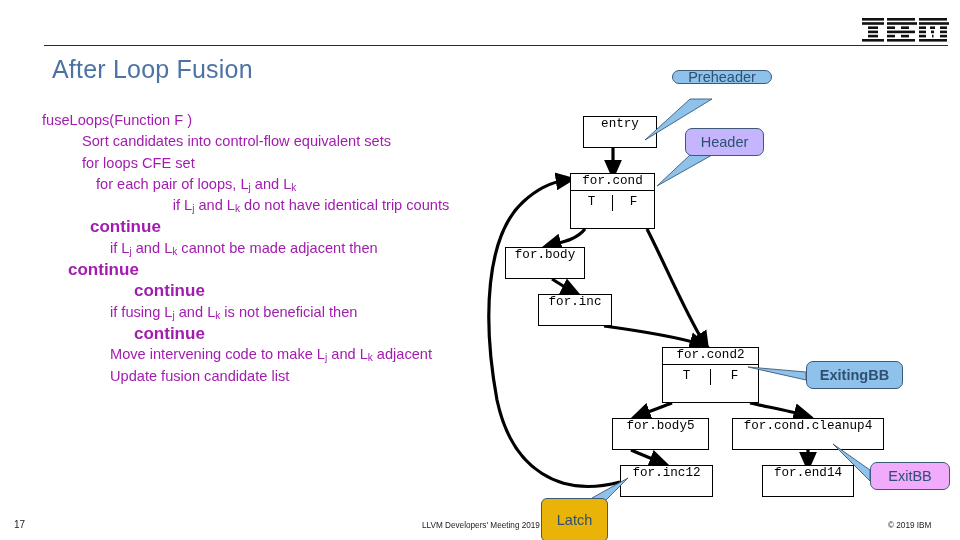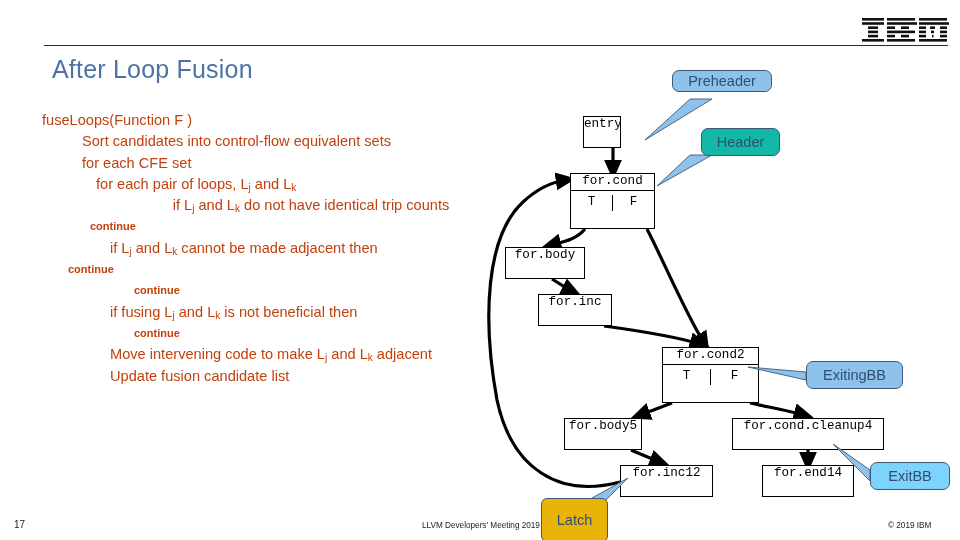--- a/index.html
+++ b/index.html
@@ -13,24 +13,24 @@
   .ibm-logo{position:absolute;left:862px;top:18px;width:88px;height:26px;}
   .hrule{position:absolute;left:44px;top:45px;width:904px;height:0;
          border-top:1.4px solid #2b2b2b;}
   .slide-title{
     position:absolute;left:52px;top:55px;
     font-size:25px;color:#4c73a4;letter-spacing:.2px;white-space:nowrap;
   }
 
   
   .code{position:absolute;left:42px;top:110px;width:470px;
-        font-size:14.6px;color:#c2410c;line-height:21.3px;}
+        font-size:14.6px;color:#a21caf;line-height:21.3px;}
   .ln{white-space:nowrap;height:21.3px;}
   .ln sub{font-size:10px;vertical-align:-2px;}
-  .bold{font-weight:bold;font-size:11px;}
+  .bold{font-weight:bold;font-size:17px;}
 
   
   .node{
     position:absolute;box-sizing:border-box;
     border:1.2px solid #000;background:#fff;
     font-family:"Liberation Mono","DejaVu Sans Mono",monospace;
     font-size:12.6px;color:#000;text-align:center;
     line-height:15.5px;overflow:hidden;z-index:5;
   }
   .node .cond-top{display:block;}
@@ -98,21 +98,21 @@
     </svg>
   </div>
 
   <div class="hrule"></div>
 
   <div class="slide-title">After Loop Fusion</div>
 
   <div class="code" id="code-block">
       <div class="ln" style="padding-left: 0px;">fuseLoops(Function F )</div>
       <div class="ln" style="padding-left: 40px;">Sort candidates into control-flow equivalent sets</div>
-      <div class="ln" style="padding-left: 40px;">for each CFE set</div>
+      <div class="ln" style="padding-left: 40px;">for loops CFE set</div>
       <div class="ln" style="padding-left: 54px;">for each pair of loops, L<sub>j</sub> and L<sub>k</sub></div>
       <div class="ln" style="padding-left: 68px; text-align: center;">if L<sub>j</sub> and L<sub>k</sub> do not have identical trip counts</div>
       <div class="ln bold" style="padding-left: 48px;">continue</div>
       <div class="ln" style="padding-left: 68px;">if L<sub>j</sub> and L<sub>k</sub>  cannot be made adjacent then</div>
       <div class="ln bold" style="padding-left: 26px;">continue</div>
       <div class="ln bold" style="padding-left: 92px;">continue</div>
       <div class="ln" style="padding-left: 68px;">if fusing L<sub>j</sub> and L<sub>k</sub> is not beneficial then</div>
       <div class="ln bold" style="padding-left: 92px;">continue</div>
       <div class="ln" style="padding-left: 68px;">Move intervening code to make L<sub>j</sub> and L<sub>k</sub> adjacent</div>
       <div class="ln" style="padding-left: 68px;">Update fusion candidate list</div>
@@ -152,21 +152,21 @@
     <g fill="#8fc2ea" stroke="#3c5a78" stroke-width="0.9">
       <path d="M690,99 L645,140 L712,99 Z"></path>
       <path d="M690,155 L657,186 L712,155 Z"></path>
       <path d="M806,372 L748,367 L806,380 Z"></path>
       <path d="M870,470 L833,444 L870,481 Z"></path>
       <path d="M592,498 L628,478 L600,506 Z"></path>
     </g>
   </svg>
 
   <div id="nodes-layer">
-      <div class="node" style="left: 583px; top: 116px; width: 38px; height: 32px;">
+      <div class="node" style="left: 583px; top: 116px; width: 74px; height: 32px;">
         <span class="cond-top">entry</span>
       </div>
       <div class="node" style="left: 570px; top: 173px; width: 85px; height: 56px;">
         <span class="cond-top">for.cond</span>
         <div class="tf">
           <span class="t">T</span>
           <span>F</span>
         </div>
       </div>
       <div class="node" style="left: 505px; top: 247px; width: 80px; height: 32px;">
@@ -175,38 +175,38 @@
       <div class="node" style="left: 538px; top: 294px; width: 74px; height: 32px;">
         <span class="cond-top">for.inc</span>
       </div>
       <div class="node" style="left: 662px; top: 347px; width: 97px; height: 56px;">
         <span class="cond-top">for.cond2</span>
         <div class="tf">
           <span class="t">T</span>
           <span>F</span>
         </div>
       </div>
-      <div class="node" style="left: 564px; top: 418px; width: 78px; height: 32px;">
+      <div class="node" style="left: 612px; top: 418px; width: 97px; height: 32px;">
         <span class="cond-top">for.body5</span>
       </div>
       <div class="node" style="left: 620px; top: 465px; width: 93px; height: 32px;">
         <span class="cond-top">for.inc12</span>
       </div>
       <div class="node" style="left: 732px; top: 418px; width: 152px; height: 32px;">
         <span class="cond-top">for.cond.cleanup4</span>
       </div>
       <div class="node" style="left: 762px; top: 465px; width: 92px; height: 32px;">
         <span class="cond-top">for.end14</span>
       </div>
     </div>
   <div id="callouts-layer">
-      <div class="callout" style="left: 672px; top: 70px; width: 100px; height: 22px; background: rgb(143, 194, 234);">Preheader</div>
-      <div class="callout" style="left: 701px; top: 128px; width: 79px; height: 28px; background: #14b8a6;">Header</div>
-      <div class="callout" style="left: 806px; top: 361px; width: 97px; height: 28px; background: rgb(143, 194, 234);">ExitingBB</div>
-      <div class="callout" style="left: 870px; top: 462px; width: 80px; height: 28px; background: #7dd3fc;">ExitBB</div>
+      <div class="callout" style="left: 672px; top: 70px; width: 100px; height: 14px; background: rgb(143, 194, 234);">Preheader</div>
+      <div class="callout" style="left: 685px; top: 128px; width: 79px; height: 28px; background: #c4b5fd;">Header</div>
+      <div class="callout" style="left: 806px; top: 361px; width: 97px; height: 28px; background: rgb(143, 194, 234); font-weight: bold;">ExitingBB</div>
+      <div class="callout" style="left: 870px; top: 462px; width: 80px; height: 28px; background: #f0abfc;">ExitBB</div>
       <div class="callout" style="left: 541px; top: 498px; width: 67px; height: 44px; background: #eab308; border-radius: 6px;">Latch</div>
     </div>
 
   <div class="foot pagenum">17</div>
   <div class="foot footcenter">LLVM Developers' Meeting 2019</div>
   <div class="foot footright">© 2019 IBM</div>
 
 </div>
 
 </body></html>

